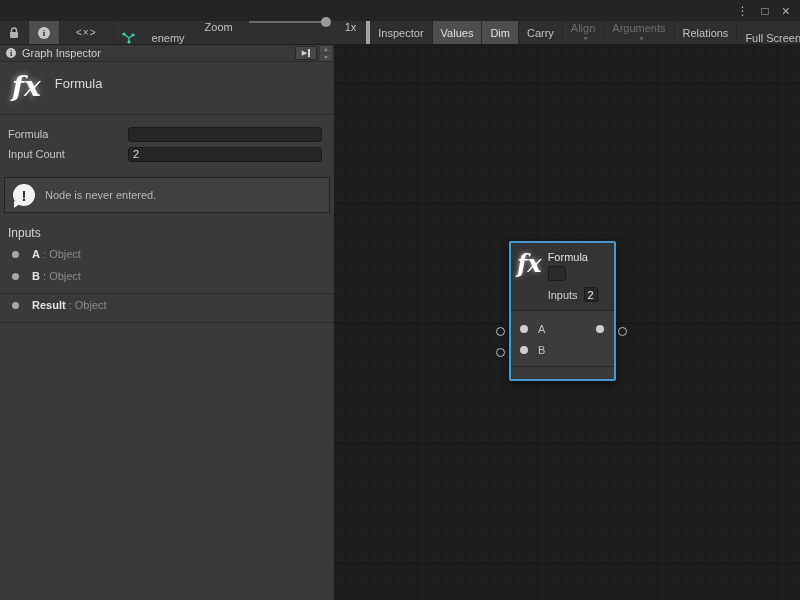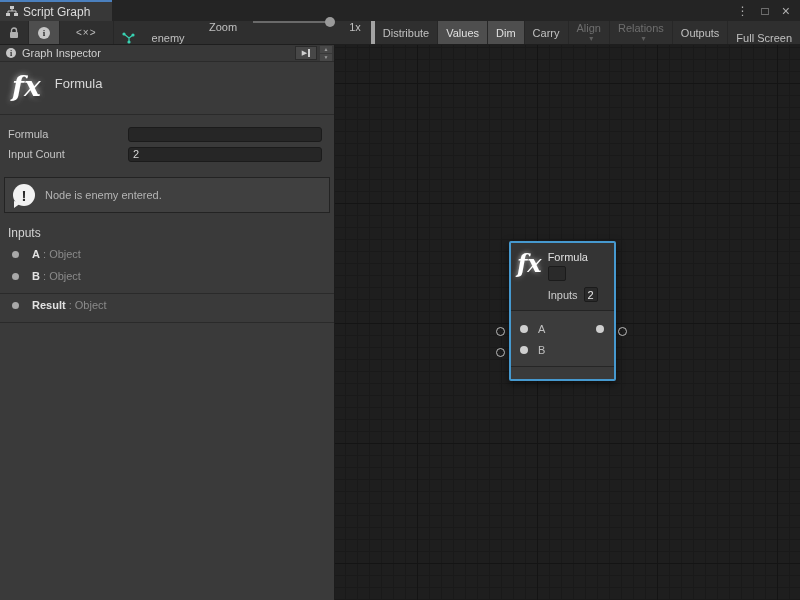--- a/index.html
+++ b/index.html
@@ -129,29 +129,20 @@
   .ring.l1 { left:161px; top:282px; }
   .ring.l2 { left:161px; top:303px; }
   .ring.r1 { left:283px; top:282px; }
   
   svg { display:block; }
 </style>
 </head>
 <body>
 
 <div class="titlebar">
-  <div class="tab">
-    <svg width="12" height="11" viewBox="0 0 12 11">
-      <rect x="4" y="0" width="4" height="3" fill="#c8c8c8"></rect>
-      <rect x="0" y="7" width="4" height="3" fill="#c8c8c8"></rect>
-      <rect x="8" y="7" width="4" height="3" fill="#c8c8c8"></rect>
-      <path d="M6 3 V5 M2 7 V5 H10 V7" stroke="#c8c8c8" stroke-width="1" fill="none"></path>
-    </svg>
-    <span>Script Graph</span>
-  </div>
   <div class="win-controls">
     <span class="wc-menu">⋮</span>
     <span class="wc-max">□</span>
     <span class="wc-close">×</span>
   </div>
 </div>
 
 <div class="toolbar">
   <div class="tbtn icon-btn">
     <svg width="10" height="12" viewBox="0 0 10 12">
@@ -176,41 +167,41 @@
   </div>
   <div class="spacer"></div>
   <div class="zoom-area">
     <span>Zoom</span>
     <div class="zoom-track">
       <div class="zoom-handle"></div>
     </div>
     <span>1x</span>
   </div>
   <div class="tbtn">
-    <span>Distribute</span>
+    <span>Inspector</span>
   </div>
   <div class="tbtn active">
     <span>Values</span>
   </div>
   <div class="tbtn active">
     <span>Dim</span>
   </div>
   <div class="tbtn">
     <span>Carry</span>
   </div>
   <div class="tbtn disabled">
     <span>Align</span>
     <span class="arrow">▾</span>
   </div>
   <div class="tbtn disabled">
+    <span>Arguments</span>
+    <span class="arrow">▾</span>
+  </div>
+  <div class="tbtn">
     <span>Relations</span>
-    <span class="arrow">▾</span>
-  </div>
-  <div class="tbtn">
-    <span>Outputs</span>
   </div>
   <div class="tbtn" style="border-right:none;align-items:flex-end;">
     <span>Full Screen</span>
   </div>
 </div>
 
 <div class="main">
 
   <div class="inspector">
     <div class="insp-header">
@@ -239,21 +230,21 @@
         <div class="tfield"></div>
       </div>
       <div class="frow">
         <span class="flabel">Input Count</span>
         <div class="tfield">2</div>
       </div>
     </div>
 
     <div class="warnbox">
       <div class="warn-ic">!</div>
-      <span class="warn-text">Node is enemy entered.</span>
+      <span class="warn-text">Node is never entered.</span>
     </div>
 
     <div class="sec-head">Inputs</div>
     <div class="port-row">
       <span class="bullet"></span>
       <span class="pname">A</span>
       <span class="psep"> : </span>
       <span class="ptype">Object</span>
     </div>
     <div class="port-row">

